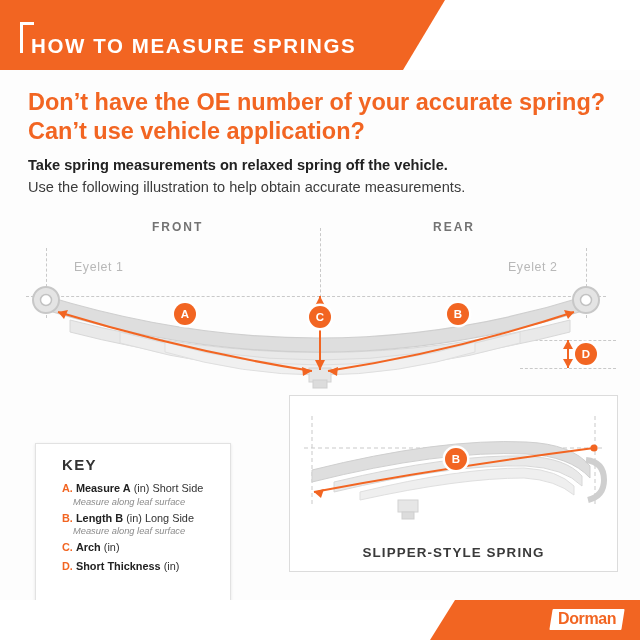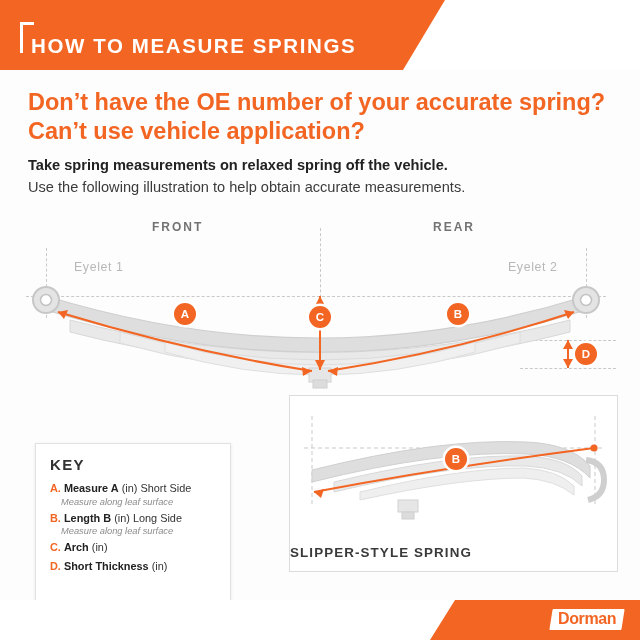--- a/index.html
+++ b/index.html
@@ -60,35 +60,35 @@
     background:#f26522;color:#fff;font-size:11.5px;font-weight:bold;
     display:flex;align-items:center;justify-content:center;
     box-shadow:0 0 0 2.5px #ffffff;
   }
 
   
   .keybox{
     position:absolute;left:35px;top:443px;width:196px;height:171px;
     background:#ffffff;border:1px solid #e2e2e2;
     box-shadow:0 1px 3px rgba(0,0,0,.10);
-    padding:12px 14px 0 14px;box-sizing:border-box;
+    padding:12px 14px 0 26px;box-sizing:border-box;
   }
   .keybox h3{margin:0 0 8px 0;font-size:15px;letter-spacing:1.3px;color:#333;}
   .key-row{font-size:10.9px;color:#333;line-height:1.35;margin-bottom:1px;}
   .key-row .kl{color:#f26522;font-weight:bold;}
   .key-row b{color:#222;}
   .key-note{font-size:9.3px;font-style:italic;color:#8c8c8c;margin:0 0 4px 11px;}
 
   
   .slipper{
     position:absolute;left:289px;top:395px;width:327px;height:175px;
     border:1px solid #dcdcdc;background:#ffffff;
   }
   .slipper-title{
-    position:absolute;left:0;right:0;bottom:11px;text-align:left;
+    position:absolute;left:0;right:0;bottom:11px;text-align:center;
     font-size:13.4px;font-weight:bold;letter-spacing:1.1px;color:#3a3a3a;
   }
 
   
   .footer{position:absolute;left:0;top:600px;width:640px;height:40px;background:#ffffff;}
   .footer-shape{
     position:absolute;left:0;top:0;width:640px;height:40px;background:#f26522;
     clip-path:polygon(455px 0, 640px 0, 640px 40px, 430px 40px);
   }
   .dorman{

